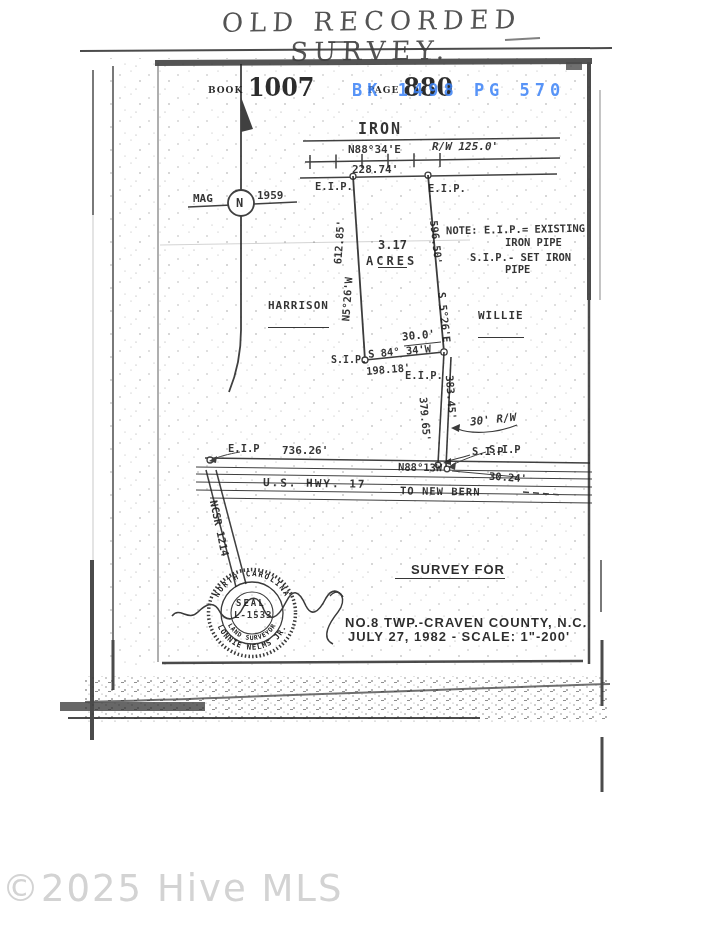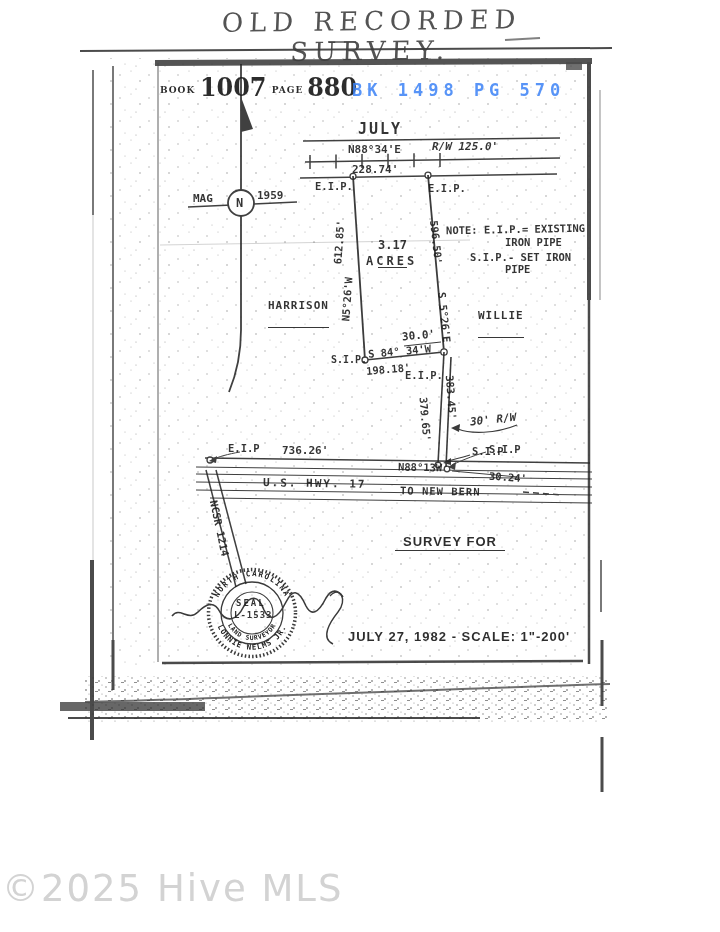--- a/index.html
+++ b/index.html
@@ -11,21 +11,21 @@
   .s9{font-size:9px}.s10{font-size:10px}.s105{font-size:10.5px}.s11{font-size:11px}
   .s12{font-size:12px}.s13{font-size:13px}.s15{font-size:15px}
   .ul{border-bottom:1.6px solid #222;padding-bottom:16px;}
   .it{font-style:italic;}
   .tb{font-family:"Liberation Sans",sans-serif;letter-spacing:1px;color:#171717;}
   #hand-title{position:absolute;left:196px;top:6px;width:350px;text-align:center;
       font-family:"DejaVu Serif",serif;font-weight:400;font-size:26px;letter-spacing:6px;
       color:#3c3c3c;transform:rotate(-0.7deg) skewX(-3deg);opacity:.88;}
   #book-stamp{position:absolute;left:158px;top:72px;display:flex;align-items:center;
       color:#1b1b1b;font-family:"DejaVu Serif",serif;opacity:.92;}
-  #book-stamp .small{font-size:9px;font-weight:700;letter-spacing:1px;margin:6px 2px 0 2px;}
+  #book-stamp .small{font-size:9px;font-weight:700;letter-spacing:1px;margin:6px 2px 0 2px;padding-left:48px;}
   #book-stamp .big{font-size:26px;font-weight:700;transform:scaleX(.92);}
   #deed-stamp{position:absolute;left:352px;top:80px;font-size:17px;font-weight:700;
       letter-spacing:5px;color:#3b82f6;opacity:.85;}
   #watermark{position:absolute;left:2px;top:867px;font-family:"DejaVu Sans",sans-serif;
       font-size:37px;letter-spacing:2px;color:#d3d3d3;font-weight:400;}
   .arc-text{font-family:"DejaVu Sans Mono",monospace;font-weight:700;fill:#222;}
 </style>
 </head>
 <body>
 
@@ -155,21 +155,21 @@
 <div id="hand-title">OLD RECORDED SURVEY.</div>
 
 <div id="book-stamp">
   <span class="small">BOOK</span>
   <span class="big">1007</span>
   <span class="small">PAGE</span>
   <span class="big">880</span>
 </div>
 <div id="deed-stamp">BK 1498 PG 570</div>
 
-<div class="lb s15" style="left:358px;top:122px;letter-spacing:2px;">JULY</div>
+<div class="lb s15" style="left:358px;top:122px;letter-spacing:2px;">IRON</div>
 <div class="lb s11" style="left:348px;top:144px;">N88°34'E</div>
 <div class="lb s11 it" style="left:432px;top:141px;">R/W 125.0'</div>
 <div class="lb s11" style="left:352px;top:164px;">228.74'</div>
 <div class="lb s105" style="left:315px;top:181px;">E.I.P.</div>
 <div class="lb s105" style="left:428px;top:183px;">E.I.P.</div>
 
 <div class="lb s11" style="left:193px;top:193px;">MAG</div>
 <div class="lb s12" style="left:236px;top:197px;">N</div>
 <div class="lb s11" style="left:257px;top:190px;">1959</div>
 
@@ -204,18 +204,19 @@
 <div class="lb s105" style="left:489px;top:444px;">S.I.P</div>
 <div class="lb s105" style="left:489px;top:472px;transform:rotate(4deg);">30.24'</div>
 <div class="lb s11" style="left:263px;top:478px;letter-spacing:2px;transform:rotate(1deg);">U.S. HWY. 17</div>
 <div class="lb s105" style="left:400px;top:486px;letter-spacing:1px;transform:rotate(1deg);">TO NEW BERN</div>
 
 <div class="lb s105" style="left:191px;top:523px;transform:rotate(78deg);">NCSR 1214</div>
 
 <div class="lb s9" style="left:236px;top:599px;letter-spacing:2px;">SEAL</div>
 <div class="lb s9" style="left:234px;top:611px;letter-spacing:1px;">L-1533</div>
 
-<div class="lb tb s13 " style="left:395px;top:535px;width:110px;text-align:center;border-bottom:1.6px solid #222;padding-bottom:2px;">SURVEY FOR</div>
+<div class="lb tb s13 " style="left:395px;top:563px;width:110px;text-align:right;border-bottom:1.6px solid #222;padding-bottom:2px;">SURVEY FOR</div>
+<div class="lb tb s13" style="left:345px;top:616px;">NO.8 TWP.-CRAVEN COUNTY, N.C.</div>
 <div class="lb tb s13" style="left:348px;top:630px;">JULY 27, 1982 - SCALE: 1"-200'</div>
 
 <div id="watermark">©2025 Hive MLS</div>
 
 </div>
 
 </body></html>

